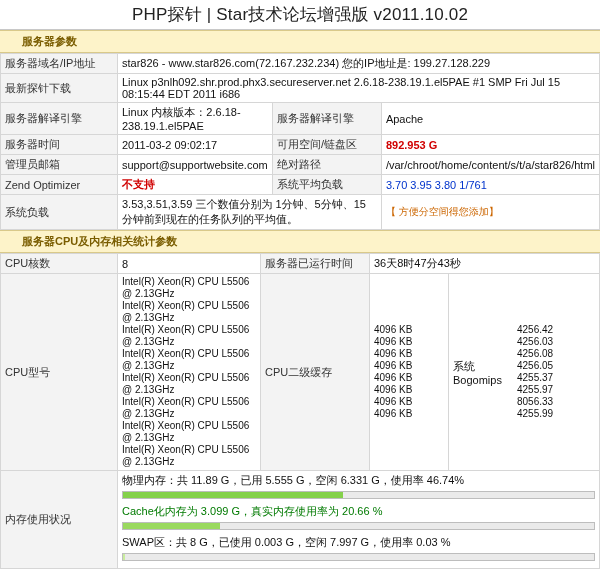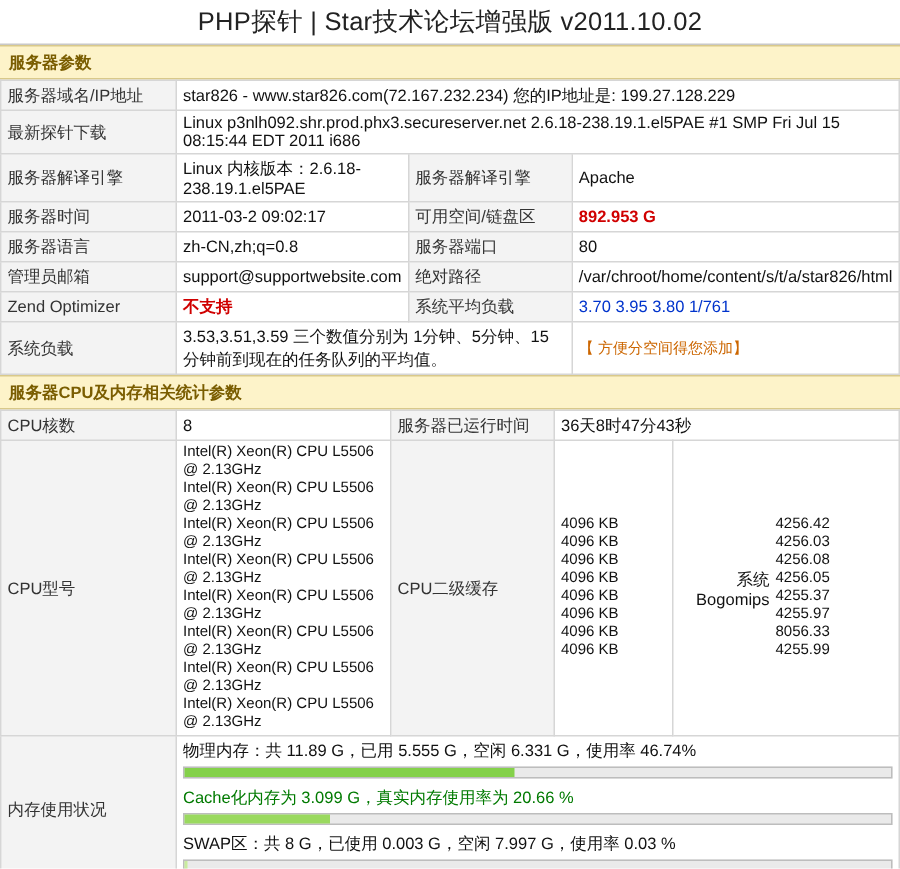--- a/index.html
+++ b/index.html
@@ -18,21 +18,21 @@
     padding:0 6px;box-sizing:border-box;
   }
   .title{font-size:17px;color:#222;letter-spacing:.2px;}
   .toplinks{font-size:11px;color:#00f;}
   .toplinks a{color:#0000cc;text-decoration:underline;margin-left:6px;}
   
   .sechead{
     background:#fdf3c9;
     border-top:1px solid #d9c98a;border-bottom:1px solid #d9c98a;
     color:#7a5d00;font-weight:bold;font-size:11px;
-    padding:3px 6px;
+    padding:3px 22px;
   }
   
   table{border-collapse:collapse;width:100%;font-size:11px;}
   td,th{border:1px solid #d6d6d6;padding:2px 4px;vertical-align:middle;}
   .lbl{background:#f3f3f3;color:#333;white-space:nowrap;width:108px;}
   .lbl2{background:#f3f3f3;color:#333;white-space:nowrap;width:100px;}
   .val{background:#fff;color:#111;}
   .red{color:#d00000;font-weight:bold;}
   .green{color:#007a00;}
   .blue{color:#0033cc;}
@@ -78,26 +78,20 @@
       <td class="lbl2">服务器解译引擎</td>
       <td class="val">Apache</td>
     </tr>
     <tr>
       <td class="lbl">服务器时间</td>
       <td class="val">2011-03-2 09:02:17</td>
       <td class="lbl2">可用空间/链盘区</td>
       <td class="val red">892.953 G</td>
     </tr>
     <tr>
-      <td class="lbl">服务器语言</td>
-      <td class="val">zh-CN,zh;q=0.8</td>
-      <td class="lbl2">服务器端口</td>
-      <td class="val">80</td>
-    </tr>
-    <tr>
       <td class="lbl">管理员邮箱</td>
       <td class="val">support@supportwebsite.com</td>
       <td class="lbl2">绝对路径</td>
       <td class="val">/var/chroot/home/content/s/t/a/star826/html</td>
     </tr>
     <tr>
       <td class="lbl">Zend Optimizer</td>
       <td class="val red">不支持</td>
       <td class="lbl2">系统平均负载</td>
       <td class="val blue">3.70 3.95 3.80 1/761</td>
@@ -139,21 +133,21 @@
         <div>4096 KB</div>
         <div>4096 KB</div>
         <div>4096 KB</div>
         <div>4096 KB</div>
         <div>4096 KB</div>
       </td>
       <td class="val" style="width:150px;padding:0">
         <table style="border:0;width:100%">
           <tbody>
                 <tr>
-            <td style="border:0;text-align:right;width:60px">系统Bogomips</td>
+            <td style="border:0;text-align:left;width:60px">系统Bogomips</td>
             <td style="border:0;padding:0" class="bogolist">
               <div>4256.42</div>
               <div>4256.03</div>
               <div>4256.08</div>
               <div>4256.05</div>
               <div>4255.37</div>
               <div>4255.97</div>
               <div>8056.33</div>
               <div>4255.99</div>
             </td>

